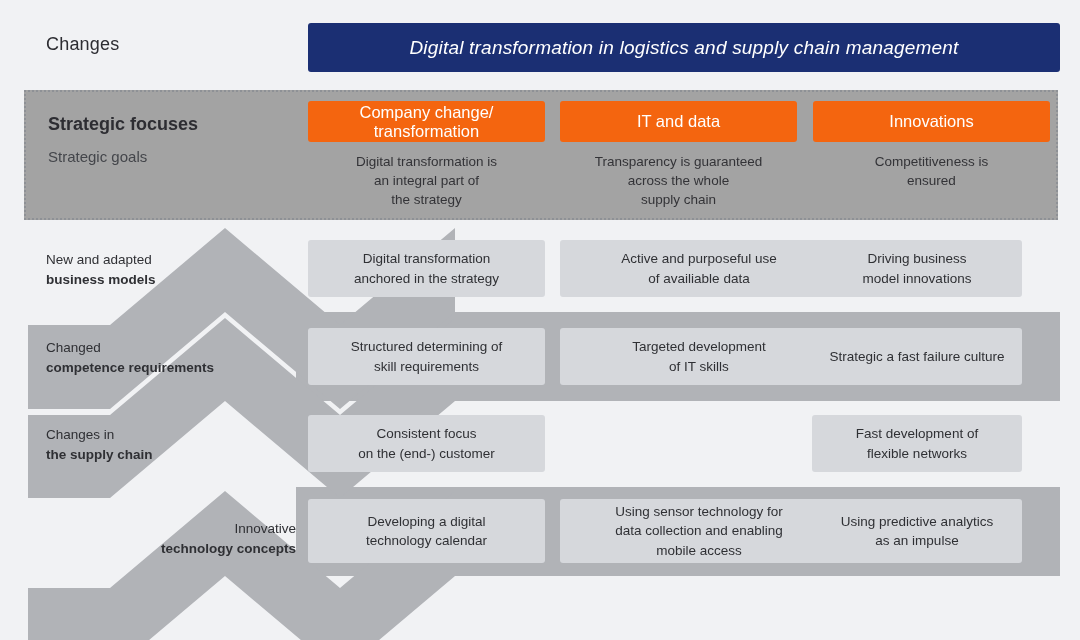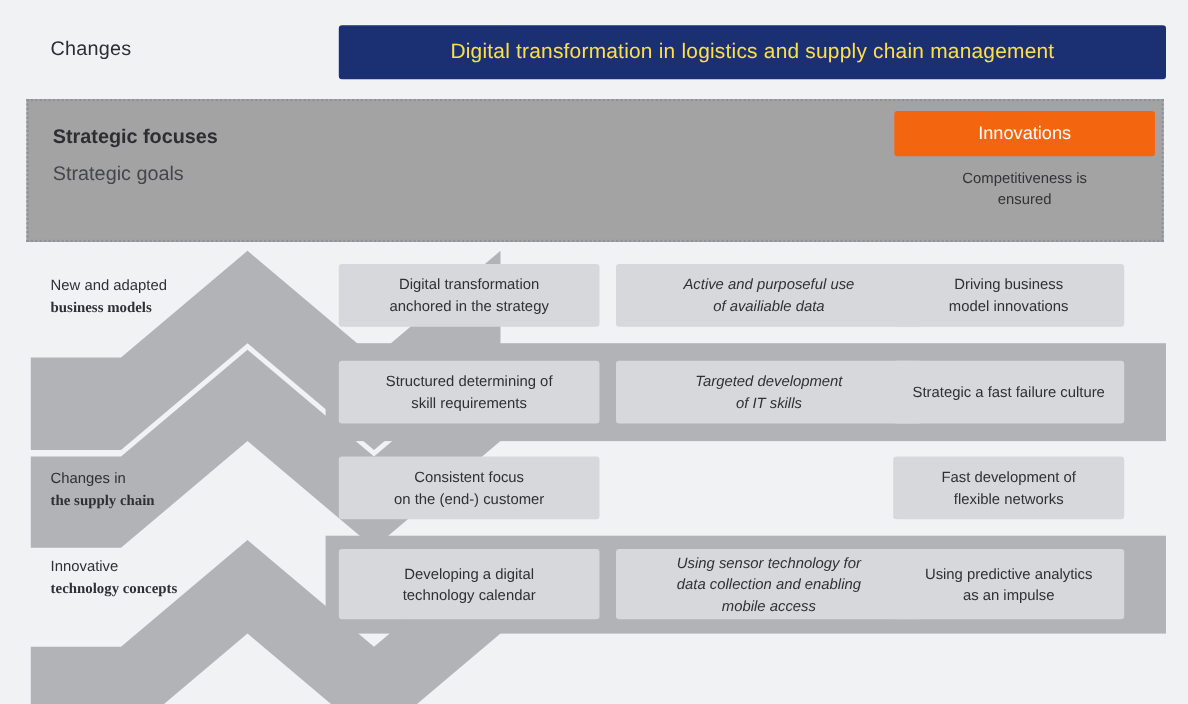--- a/index.html
+++ b/index.html
@@ -20,37 +20,37 @@
     position: absolute; left: 46px; top: 34px;
     font-size: 18px; color: #2d2d32; letter-spacing: .2px;
   }
   #vision-banner {
     position: absolute; left: 308px; top: 23px;
     width: 752px; height: 49px;
     background: #1b2f73; border-radius: 3px;
     display: flex; align-items: center; justify-content: center;
   }
   #vision-banner .txt {
-    color: #fde047; font-size: 19px; letter-spacing: .2px;
+    color: #ffffff; font-size: 19px; letter-spacing: .2px; font-style: italic;
   }
 
   
   #focus-panel {
     position: absolute; left: 24px; top: 90px;
     width: 1034px; height: 130px;
     background: #a3a3a3;
     border: 2px dotted #8e9196;
   }
   #focus-title {
     position: absolute; left: 22px; top: 22px;
     font-size: 18px; font-weight: bold; color: #2d2d32;
   }
   #focus-sub {
     position: absolute; left: 22px; top: 56px;
-    font-size: 18px; color: #44464b;
+    font-size: 15px; color: #44464b;
   }
   .focus-col { position: absolute; top: 9px; width: 237px; }
   .focus-col.c1 { left: 282px; }
   .focus-col.c2 { left: 534px; }
   .focus-col.c3 { left: 787px; }
   .focus-chip {
     width: 237px; height: 41px;
     background: #f4650f; border-radius: 3px;
     display: flex; align-items: center; justify-content: center;
     text-align: center; line-height: 1.1;
@@ -61,29 +61,29 @@
     font-size: 13.5px; color: #333337; line-height: 1.42;
   }
 
   
   .row { position: absolute; left: 0; width: 1080px; }
   .row-label {
     position: absolute; left: 46px;
     font-size: 13.5px; color: #2f3034; line-height: 1.45;
     width: 250px;
   }
-  .row-label .l2 { font-weight: bold; font-family: Liberation Serif, serif; }
+  .row-label .l2 { font-weight: bold; }
   .card {
     position: absolute; height: 57px;
     background: #d6d8dc; border-radius: 3px;
     display: flex; align-items: center; justify-content: center;
     text-align: center; padding: 0 4px;
   }
   .card.c1 { left: 308px; width: 237px; }
-  .card.c2 { left: 560px; width: 278px; font-style: italic; }
+  .card.c2 { left: 560px; width: 278px; }
   .card.c3 { left: 812px; width: 210px; }
   .card .txt { font-size: 13.5px; color: #2f3034; line-height: 1.42; }
   .card.tall { height: 64px; }
 </style>
 </head>
 <body>
 
 <div id="stage">
 
   <svg id="zigzag" viewBox="0 0 1080 640" width="1080" height="640" aria-hidden="true">
@@ -103,21 +103,33 @@
     <div id="vision-label">Changes</div>
     <div id="vision-banner">
       <span class="txt">Digital transformation in logistics and supply chain management</span>
     </div>
   </div>
 
   <div id="focus-panel">
     <div id="focus-title">Strategic focuses</div>
     <div id="focus-sub">Strategic goals</div>
 
+    <div class="focus-col c1">
+      <div class="focus-chip">
+        <span class="txt multiline">Company change/<br>transformation</span>
+      </div>
+      <div class="focus-goal multiline">Digital transformation is<br>an integral part of<br>the strategy</div>
+    </div>
 
+    <div class="focus-col c2">
+      <div class="focus-chip">
+        <span class="txt multiline">IT and data</span>
+      </div>
+      <div class="focus-goal multiline">Transparency is guaranteed<br>across the whole<br>supply chain</div>
+    </div>
 
     <div class="focus-col c3">
       <div class="focus-chip">
         <span class="txt multiline">Innovations</span>
       </div>
       <div class="focus-goal multiline">Competitiveness is<br>ensured</div>
     </div>
   </div>
 
   <div class="row" style="top:240px;height:57px;">
@@ -130,20 +142,24 @@
       </div>
     <div class="card c2">
         <span class="txt multiline">Active and purposeful use<br>of availiable data</span>
       </div>
     <div class="card c3">
         <span class="txt multiline">Driving business<br>model innovations</span>
       </div>
   </div>
 
   <div class="row" style="top:328px;height:57px;">
+    <div class="row-label" style="top:10px;">
+      <span class="l1">Changed</span><br>
+      <span class="l2">competence requirements</span>
+    </div>
     <div class="card c1">
         <span class="txt multiline">Structured determining of<br>skill requirements</span>
       </div>
     <div class="card c2">
         <span class="txt multiline">Targeted development<br>of IT skills</span>
       </div>
     <div class="card c3">
         <span class="txt multiline">Strategic a fast failure culture</span>
       </div>
   </div>
@@ -155,21 +171,21 @@
     </div>
     <div class="card c1">
         <span class="txt multiline">Consistent focus<br>on the (end-) customer</span>
       </div>
     <div class="card c3">
         <span class="txt multiline">Fast development of<br>flexible networks</span>
       </div>
   </div>
 
   <div class="row" style="top:499px;height:64px;">
-    <div class="row-label" style="top:6px;">
+    <div class="row-label" style="top:20px;text-align:right;">
       <span class="l1">Innovative</span><br>
       <span class="l2">technology concepts</span>
     </div>
     <div class="card c1 tall">
         <span class="txt multiline">Developing a digital<br>technology calendar</span>
       </div>
     <div class="card c2 tall">
         <span class="txt multiline">Using sensor technology for<br>data collection and enabling<br>mobile access</span>
       </div>
     <div class="card c3 tall">

